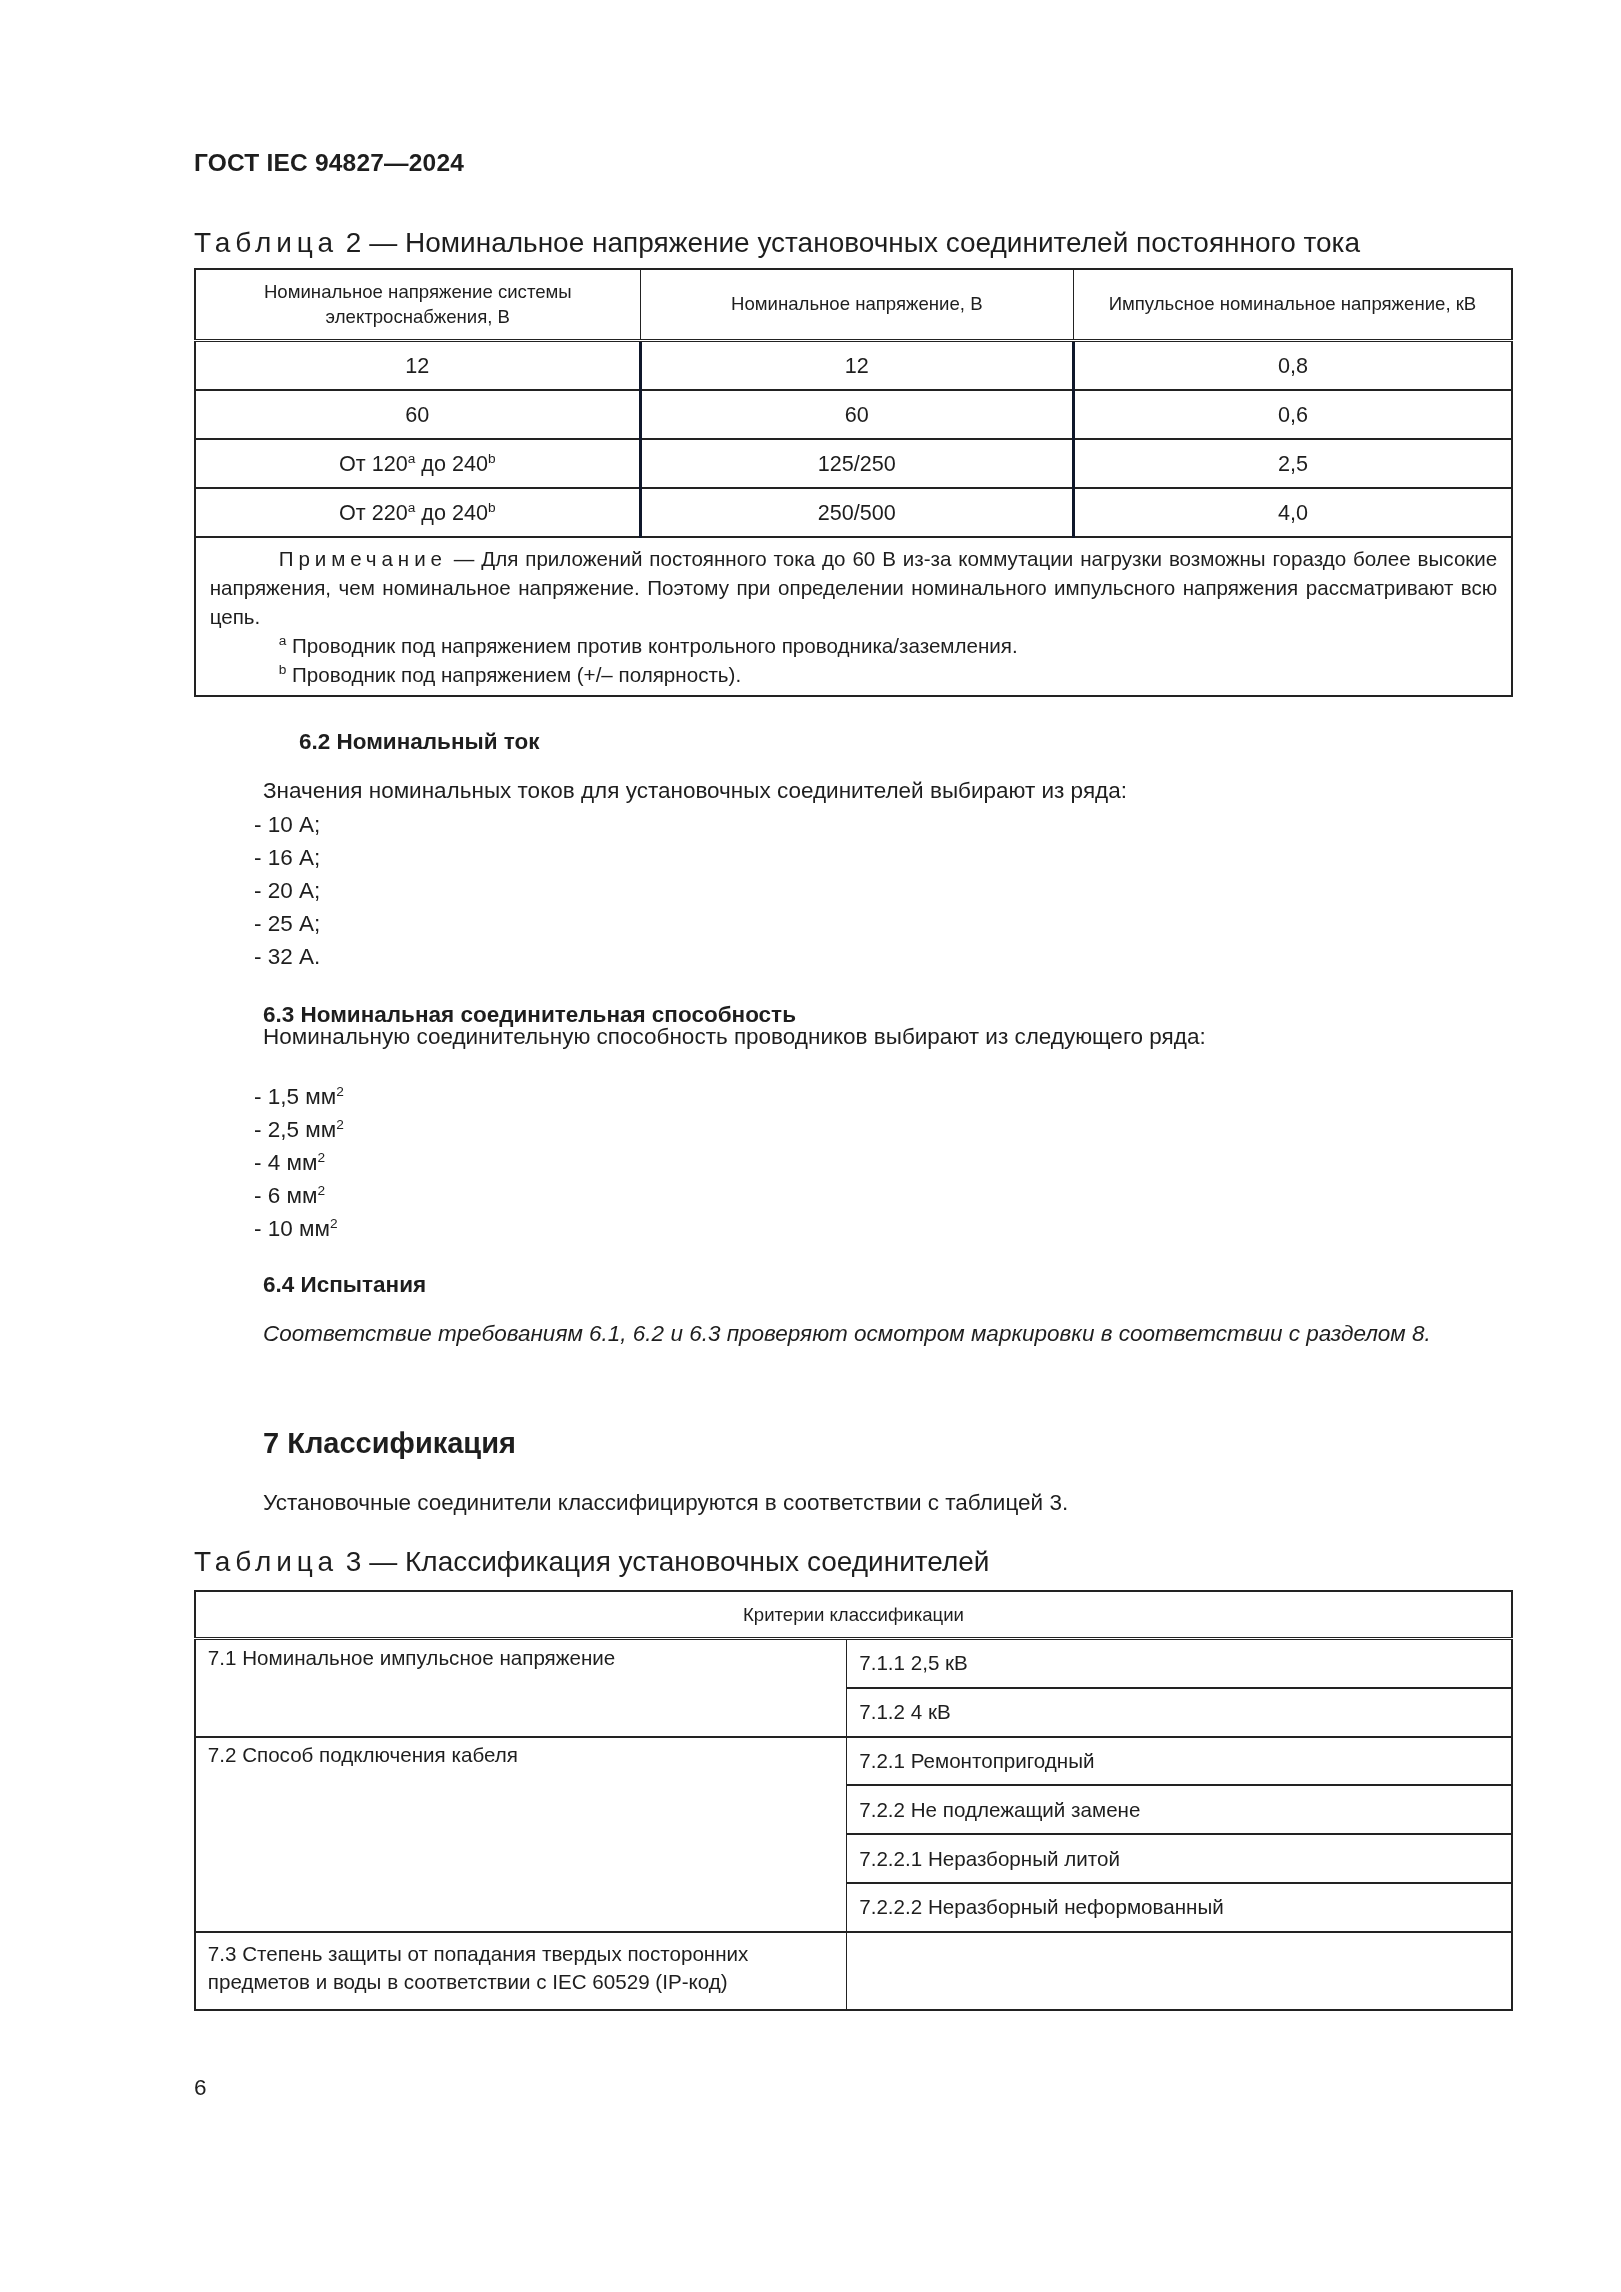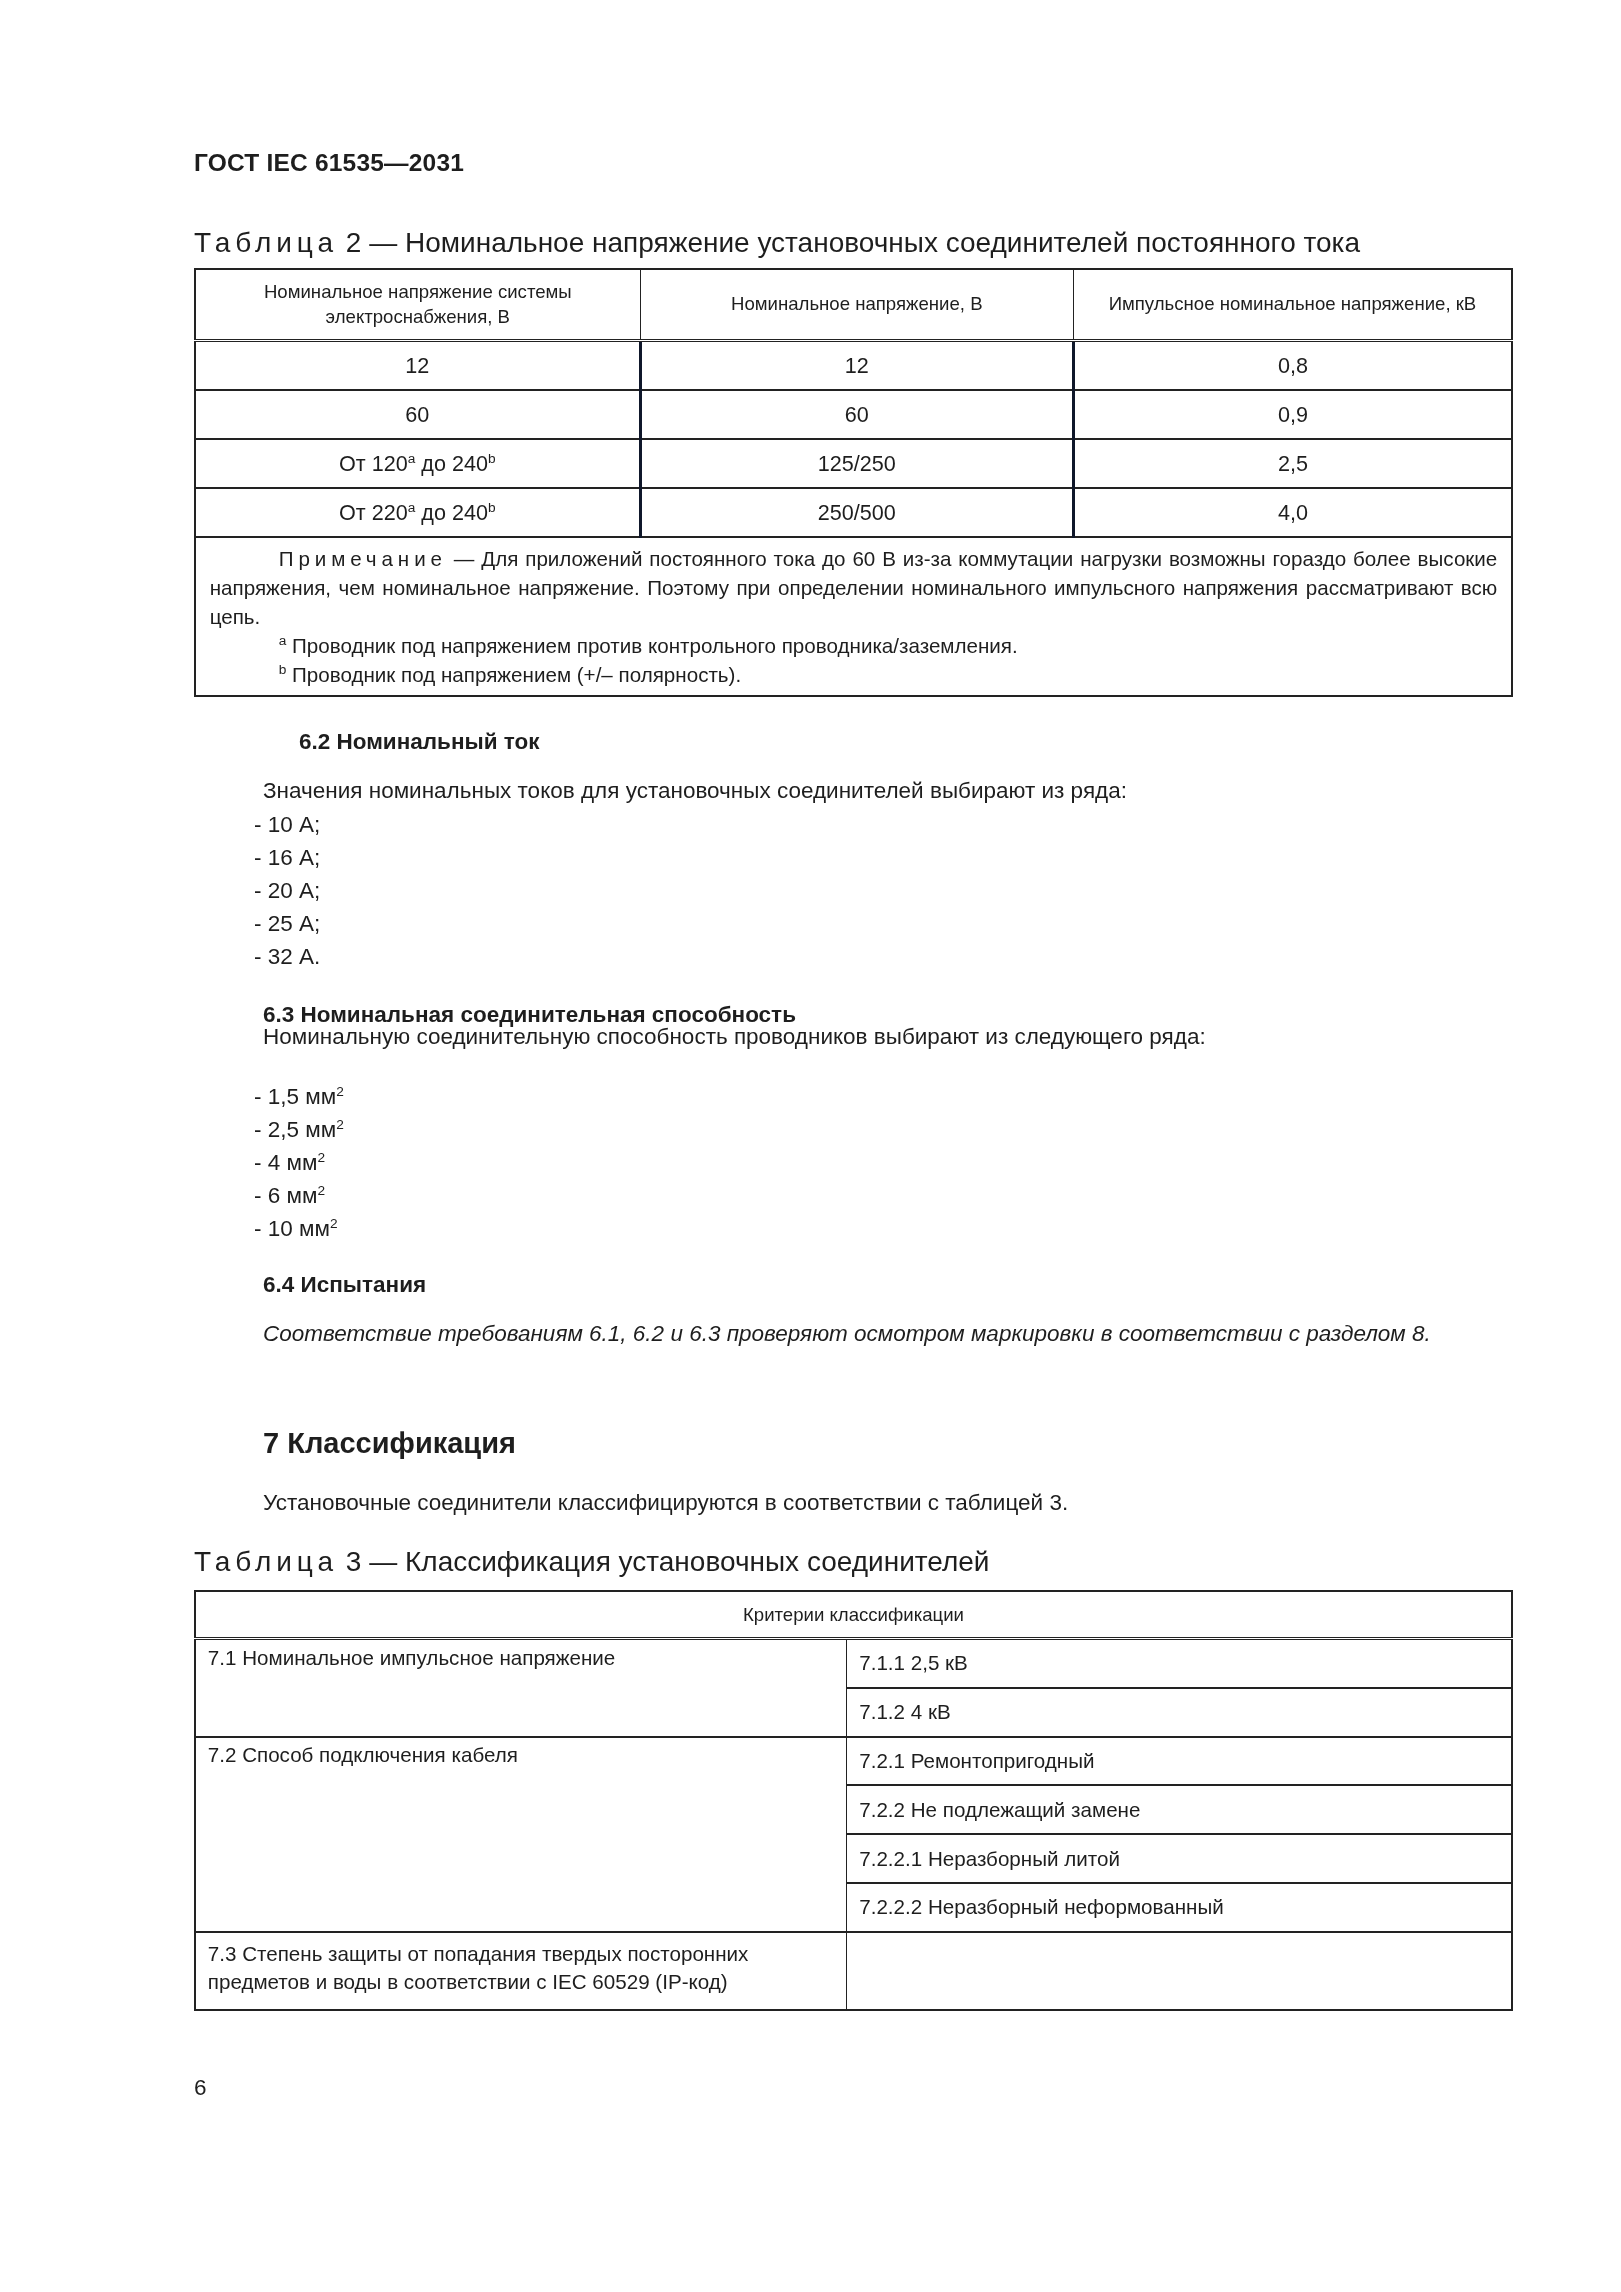--- a/index.html
+++ b/index.html
@@ -48,21 +48,21 @@
     font-size: 18.6px; text-align: center; height: 43px; border-bottom: 3.9px double #222;
   }
   #t3 td { font-size: 20.6px; line-height: 28px; padding: 3.9px 11.8px; vertical-align: top; border-right: 1px solid #222; }
   #t3 td.sub { border-right: none; border-bottom: 2px solid #222; height: 39px; vertical-align: middle; }
   #t3 tr.grp-end td { border-bottom: 2.9px solid #222; }
   .page-number { position: absolute; left: 194px; top: 2075px; font-size: 22.5px; }
 </style>
 </head>
 <body>
 
-<div class="page-header">ГОСТ IEC 61535—2031</div>
+<div class="page-header">ГОСТ IEC 94827—2024</div>
 
 <div class="caption" style="top:227px;">
   <span class="spaced">Таблица</span><span> 2 — Номинальное напряжение установочных соединителей постоянного тока</span>
 </div>
 
 <table id="t2">
   <thead>
     <tr>
       <th style="width:33.8%">Номинальное напряжение системы электроснабжения, В</th>
       <th style="width:32.9%">Номинальное напряжение, В</th>
@@ -71,21 +71,21 @@
   </thead>
   <tbody>
     <tr>
       <td class="val"><span>12</span></td>
       <td class="val">12</td>
       <td class="val">0,8</td>
     </tr>
     <tr>
       <td class="val"><span>60</span></td>
       <td class="val">60</td>
-      <td class="val">0,9</td>
+      <td class="val">0,6</td>
     </tr>
     <tr>
       <td class="val"><span>От 120</span><sup>a</sup><span> до 240</span><sup>b</sup></td>
       <td class="val">125/250</td>
       <td class="val">2,5</td>
     </tr>
     <tr>
       <td class="val"><span>От 220</span><sup>a</sup><span> до 240</span><sup>b</sup></td>
       <td class="val">250/500</td>
       <td class="val">4,0</td>

